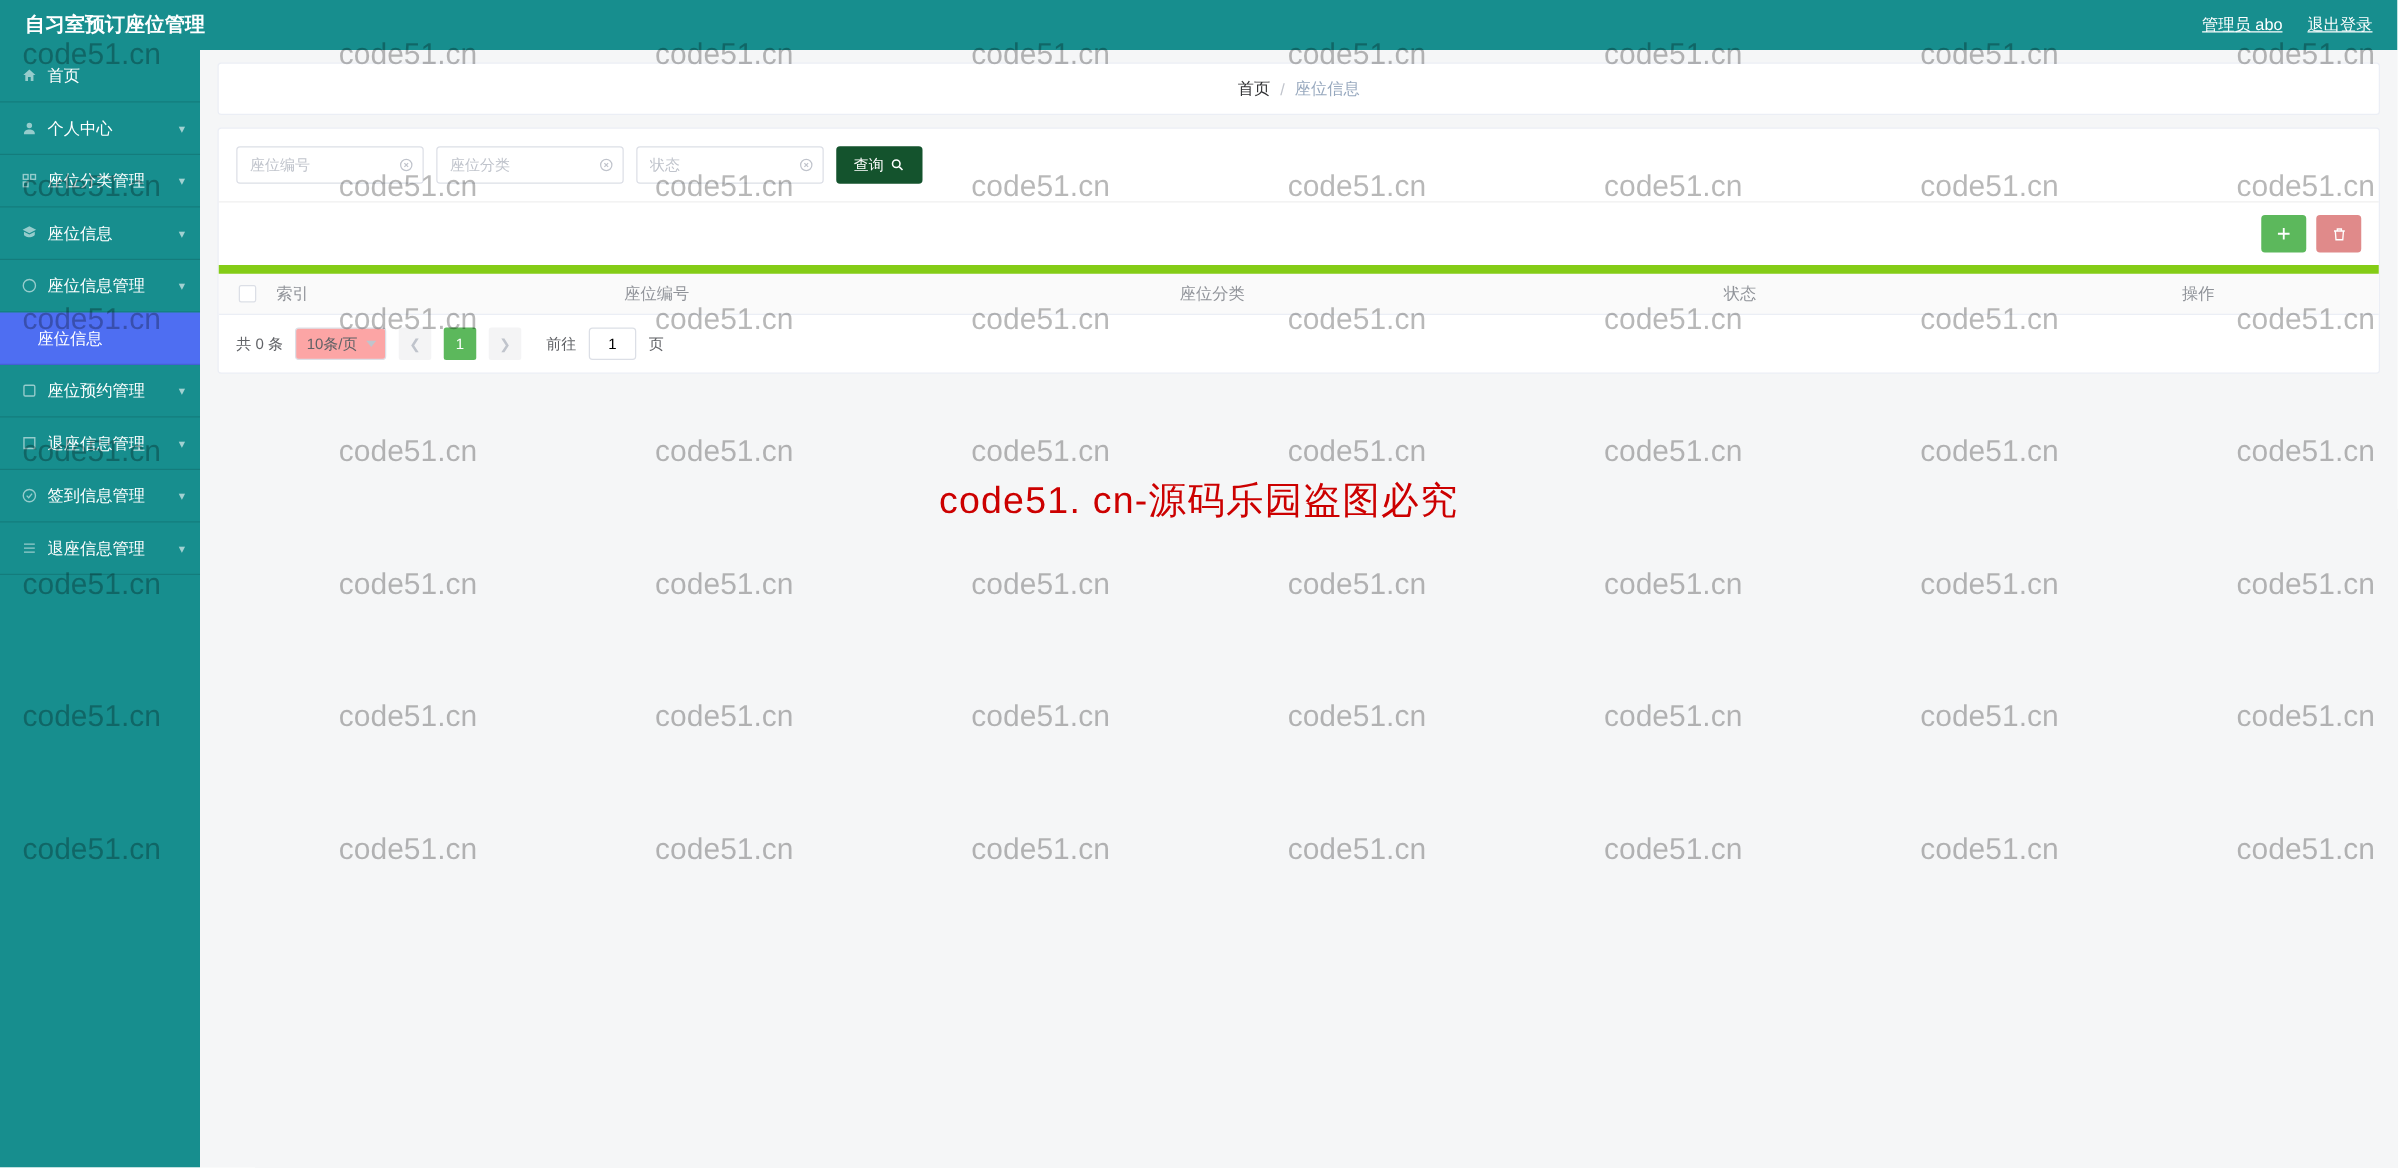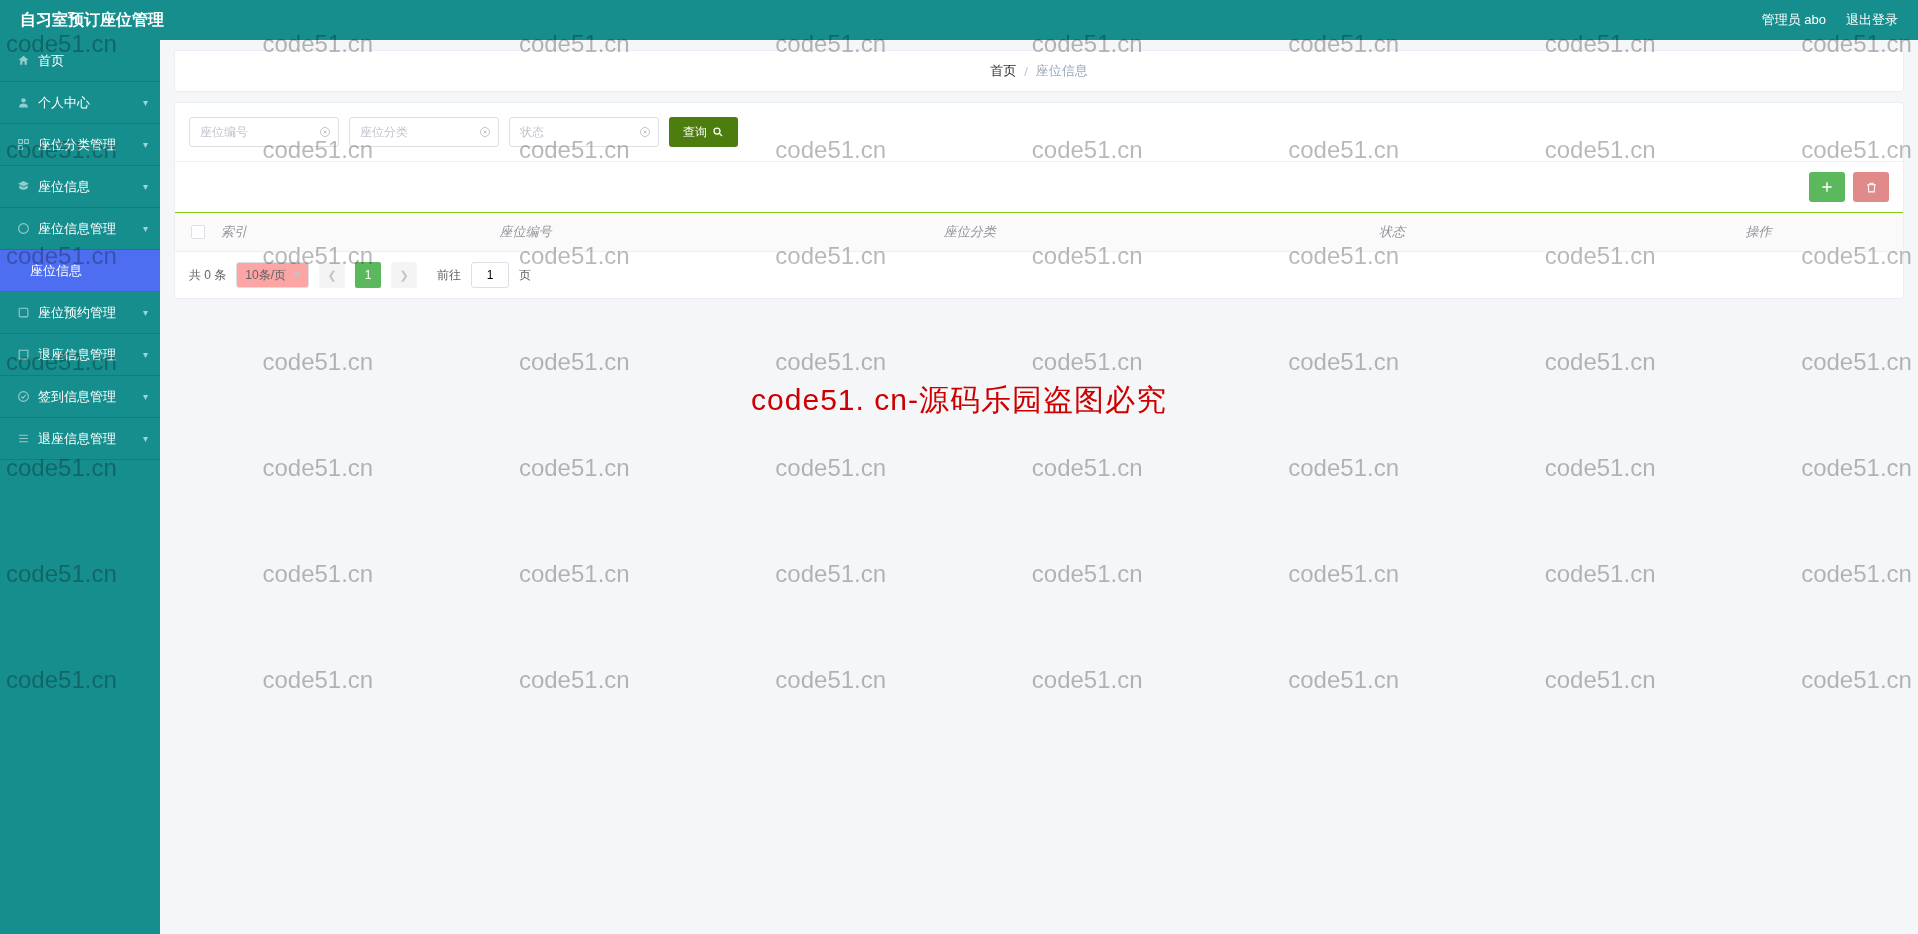--- a/index.html
+++ b/index.html
@@ -9,21 +9,21 @@
   height: 40px;
   background: #178e8e;
   color: #fff;
   display: flex;
   align-items: center;
   justify-content: space-between;
   padding: 0 20px;
 }
 .header-title { font-size: 16px; font-weight: bold; font-family: Liberation Serif, serif; }
 .header-right { display: flex; gap: 20px; font-size: 13px; }
-.header-right span { cursor: pointer; }
+.header-right span { cursor: pointer; text-decoration: underline; }
 
 .layout { display: flex; height: calc(100vh - 40px); }
 
 .sidebar {
   width: 160px;
   background: #178e8e;
   color: #fff;
   flex-shrink: 0;
 }
 .sidebar-item {
@@ -97,46 +97,45 @@
   height: 30px;
   padding: 0 14px;
   border: none;
   border-radius: 3px;
   cursor: pointer;
   font-size: 12px;
   display: inline-flex;
   align-items: center;
   gap: 5px;
 }
-.btn-green { background: #4d7c0f; color: #fff; }
+.btn-green { background: #14532d; color: #fff; }
 .btn-icon {
   width: 36px; height: 30px; border-radius: 3px; border: none; cursor: pointer;
   display: inline-flex; align-items: center; justify-content: center; color: #fff;
 }
 .btn-add { background: #5cb85c; }
 .btn-del { background: #e08a8a; }
 
 .toolbar {
   padding: 10px 14px;
   display: flex;
   justify-content: flex-end;
   gap: 8px;
 }
 
 .table { width: 100%; }
 .table-head {
   display: flex;
-  border-top: 1px solid #84cc16;
+  border-top: 7px solid #84cc16;
   border-bottom: 1px solid #ebeef5;
   background: #fafafa;
   height: 40px;
   align-items: center;
   color: #909399;
   font-size: 13px;
-  font-style: italic;
 }
 .th-check { width: 46px; display: flex; justify-content: center; }
 .th-check .checkbox {
   width: 14px; height: 14px; border: 1px solid #dcdfe6; border-radius: 2px; background: #fff;
 }
 .th-index { width: 60px; }
 .th-code { flex: 2.2; text-align: center; }
 .th-cat  { flex: 1.8; text-align: center; }
 .th-stat { flex: 2; text-align: center; }
 .th-op   { flex: 1.3; text-align: center; }
@@ -178,21 +177,21 @@
 }
 .pg-num.active { background: #5cb85c; color: #fff; }
 .pg-input {
   width: 38px; height: 26px; border: 1px solid #dcdfe6; border-radius: 3px;
   text-align: center; font-size: 12px; outline: none;
 }
 
 .watermark {
   position: fixed; inset: 0; pointer-events: none; z-index: 50; overflow: hidden;
 }
-.wm-row { display: flex; justify-content: space-between; padding: 0 6px; }
+.wm-row { display: flex; justify-content: space-between; padding: 0 18px; }
 .wm { color: rgba(0,0,0,0.28); font-size: 24px; white-space: nowrap; }
 .wm-banner {
   position: fixed; left: 50%; top: 380px; transform: translateX(-50%);
   color: #cc0000; font-size: 30px; font-weight: 500; letter-spacing: 1px;
   pointer-events: none; z-index: 60; white-space: nowrap;
 }
 
 svg { display: block; }
 </style>
 </head>

